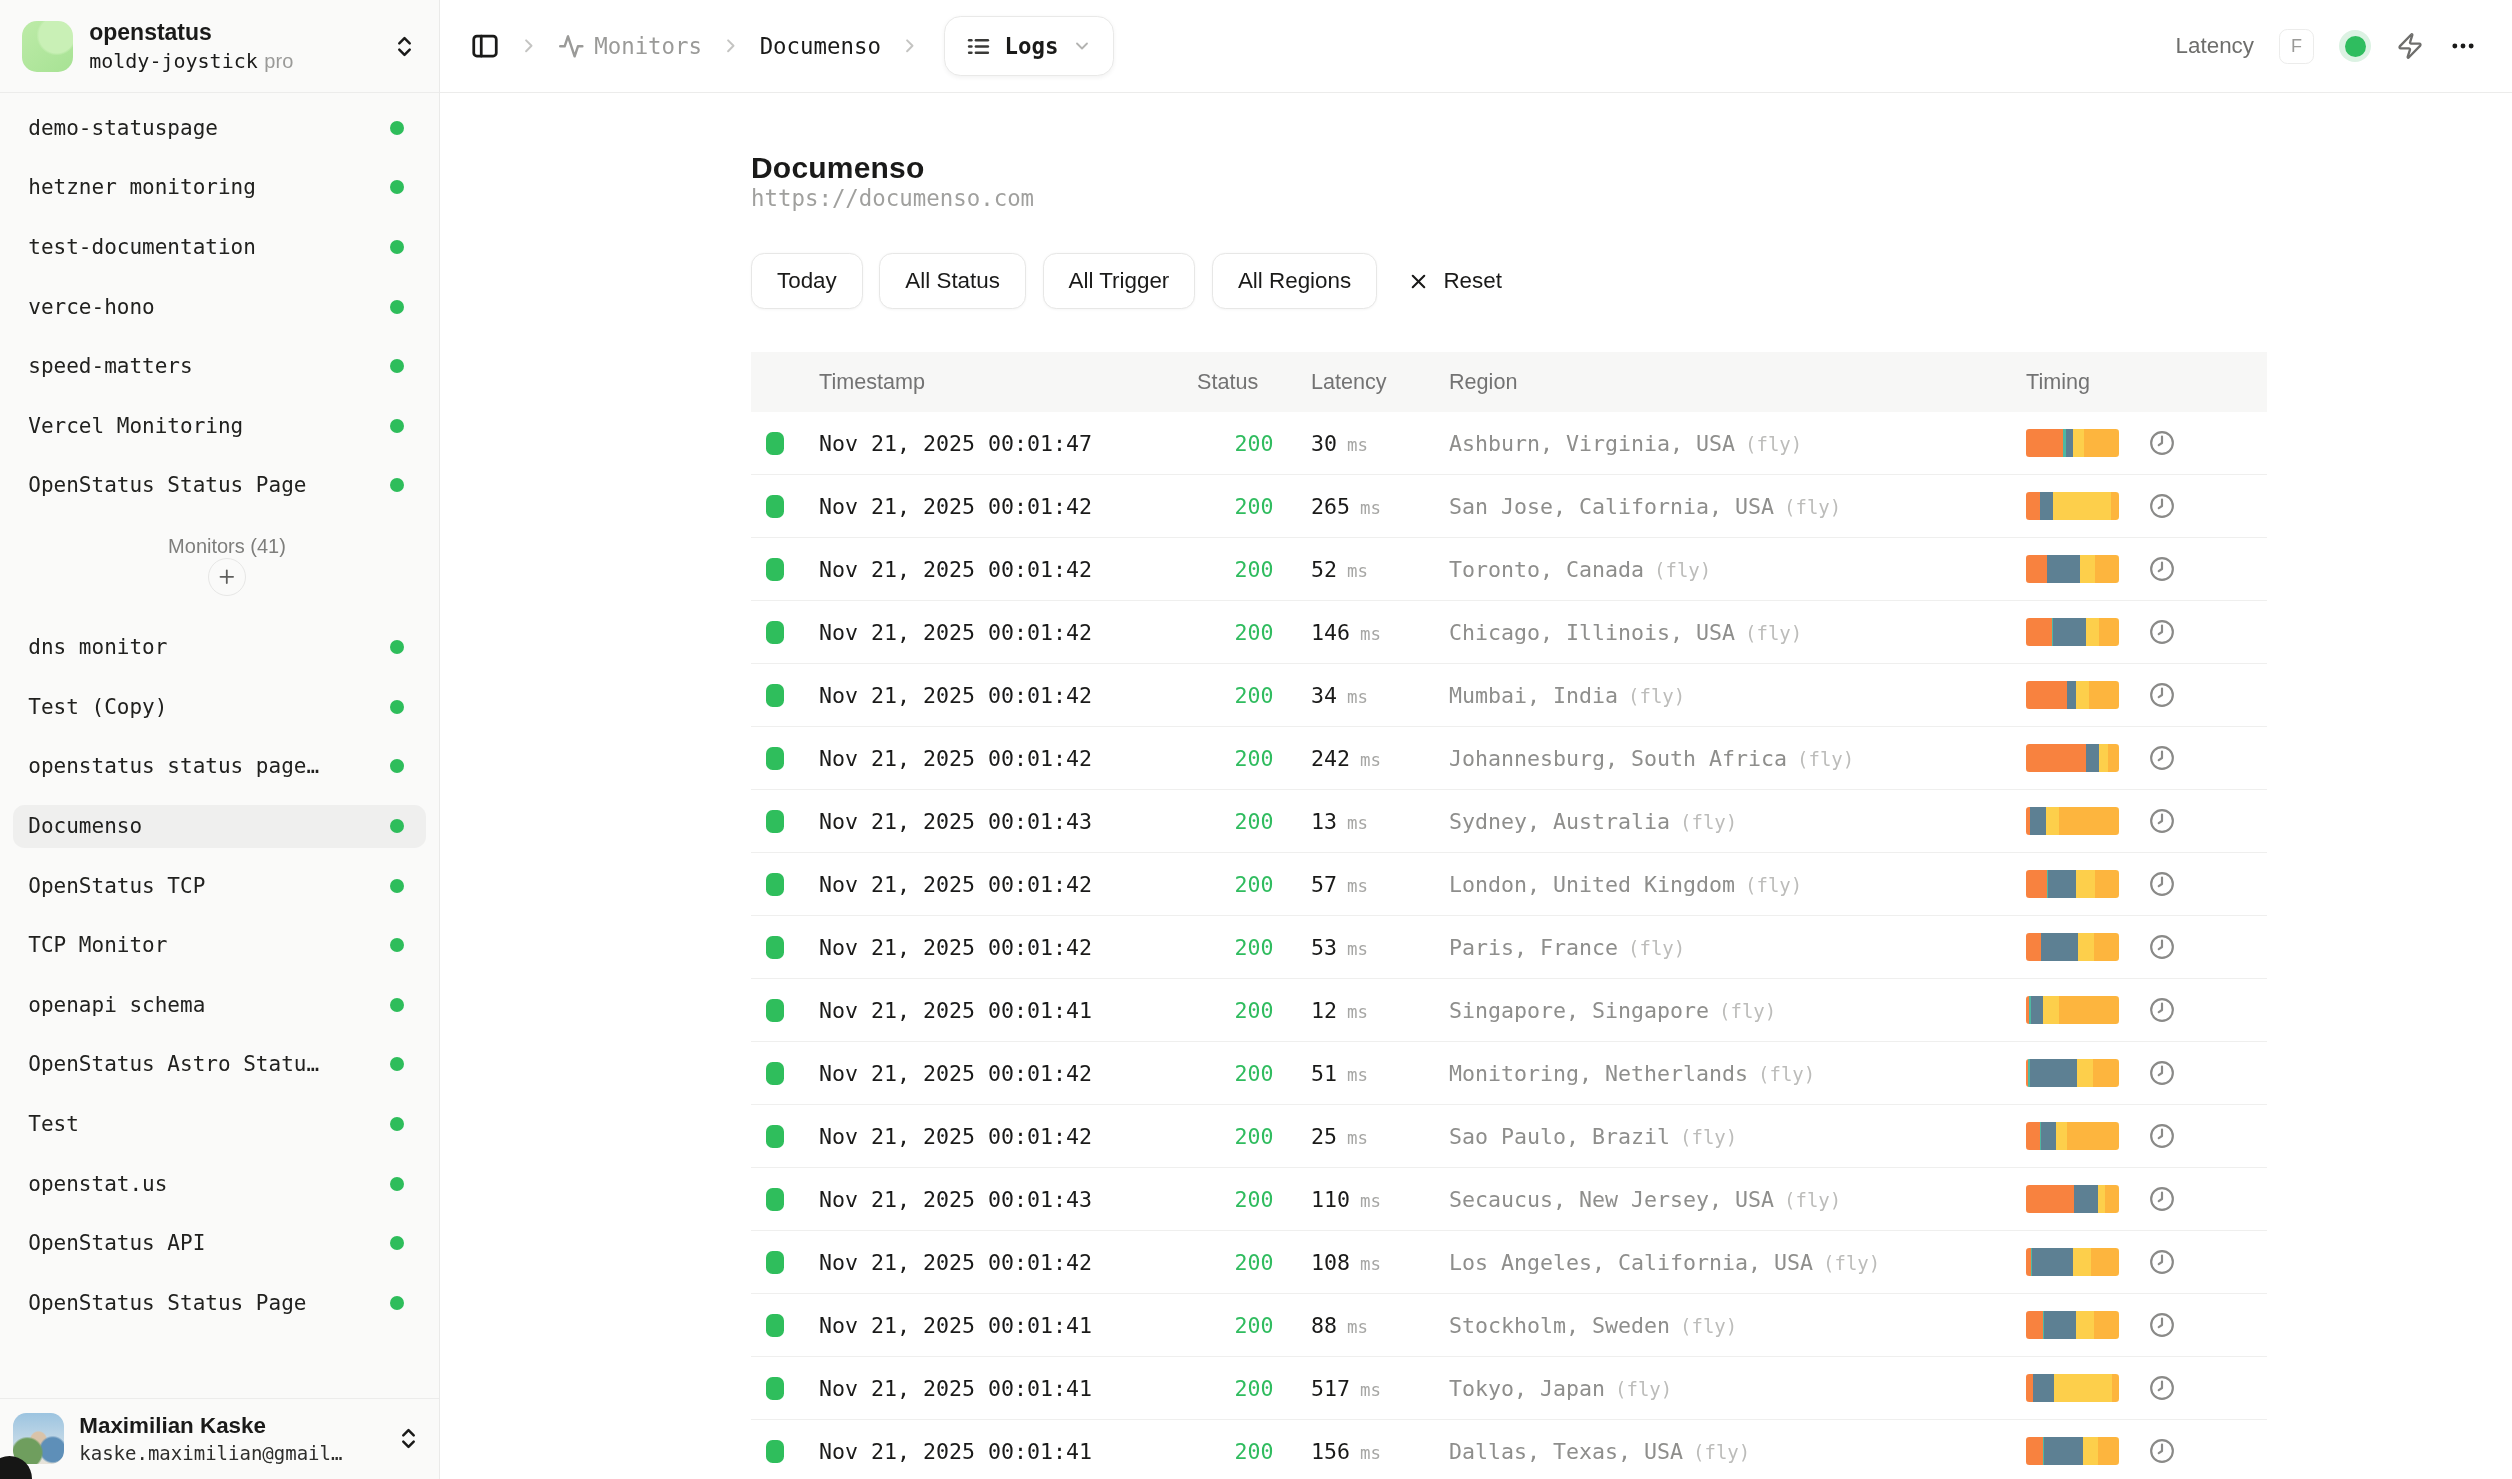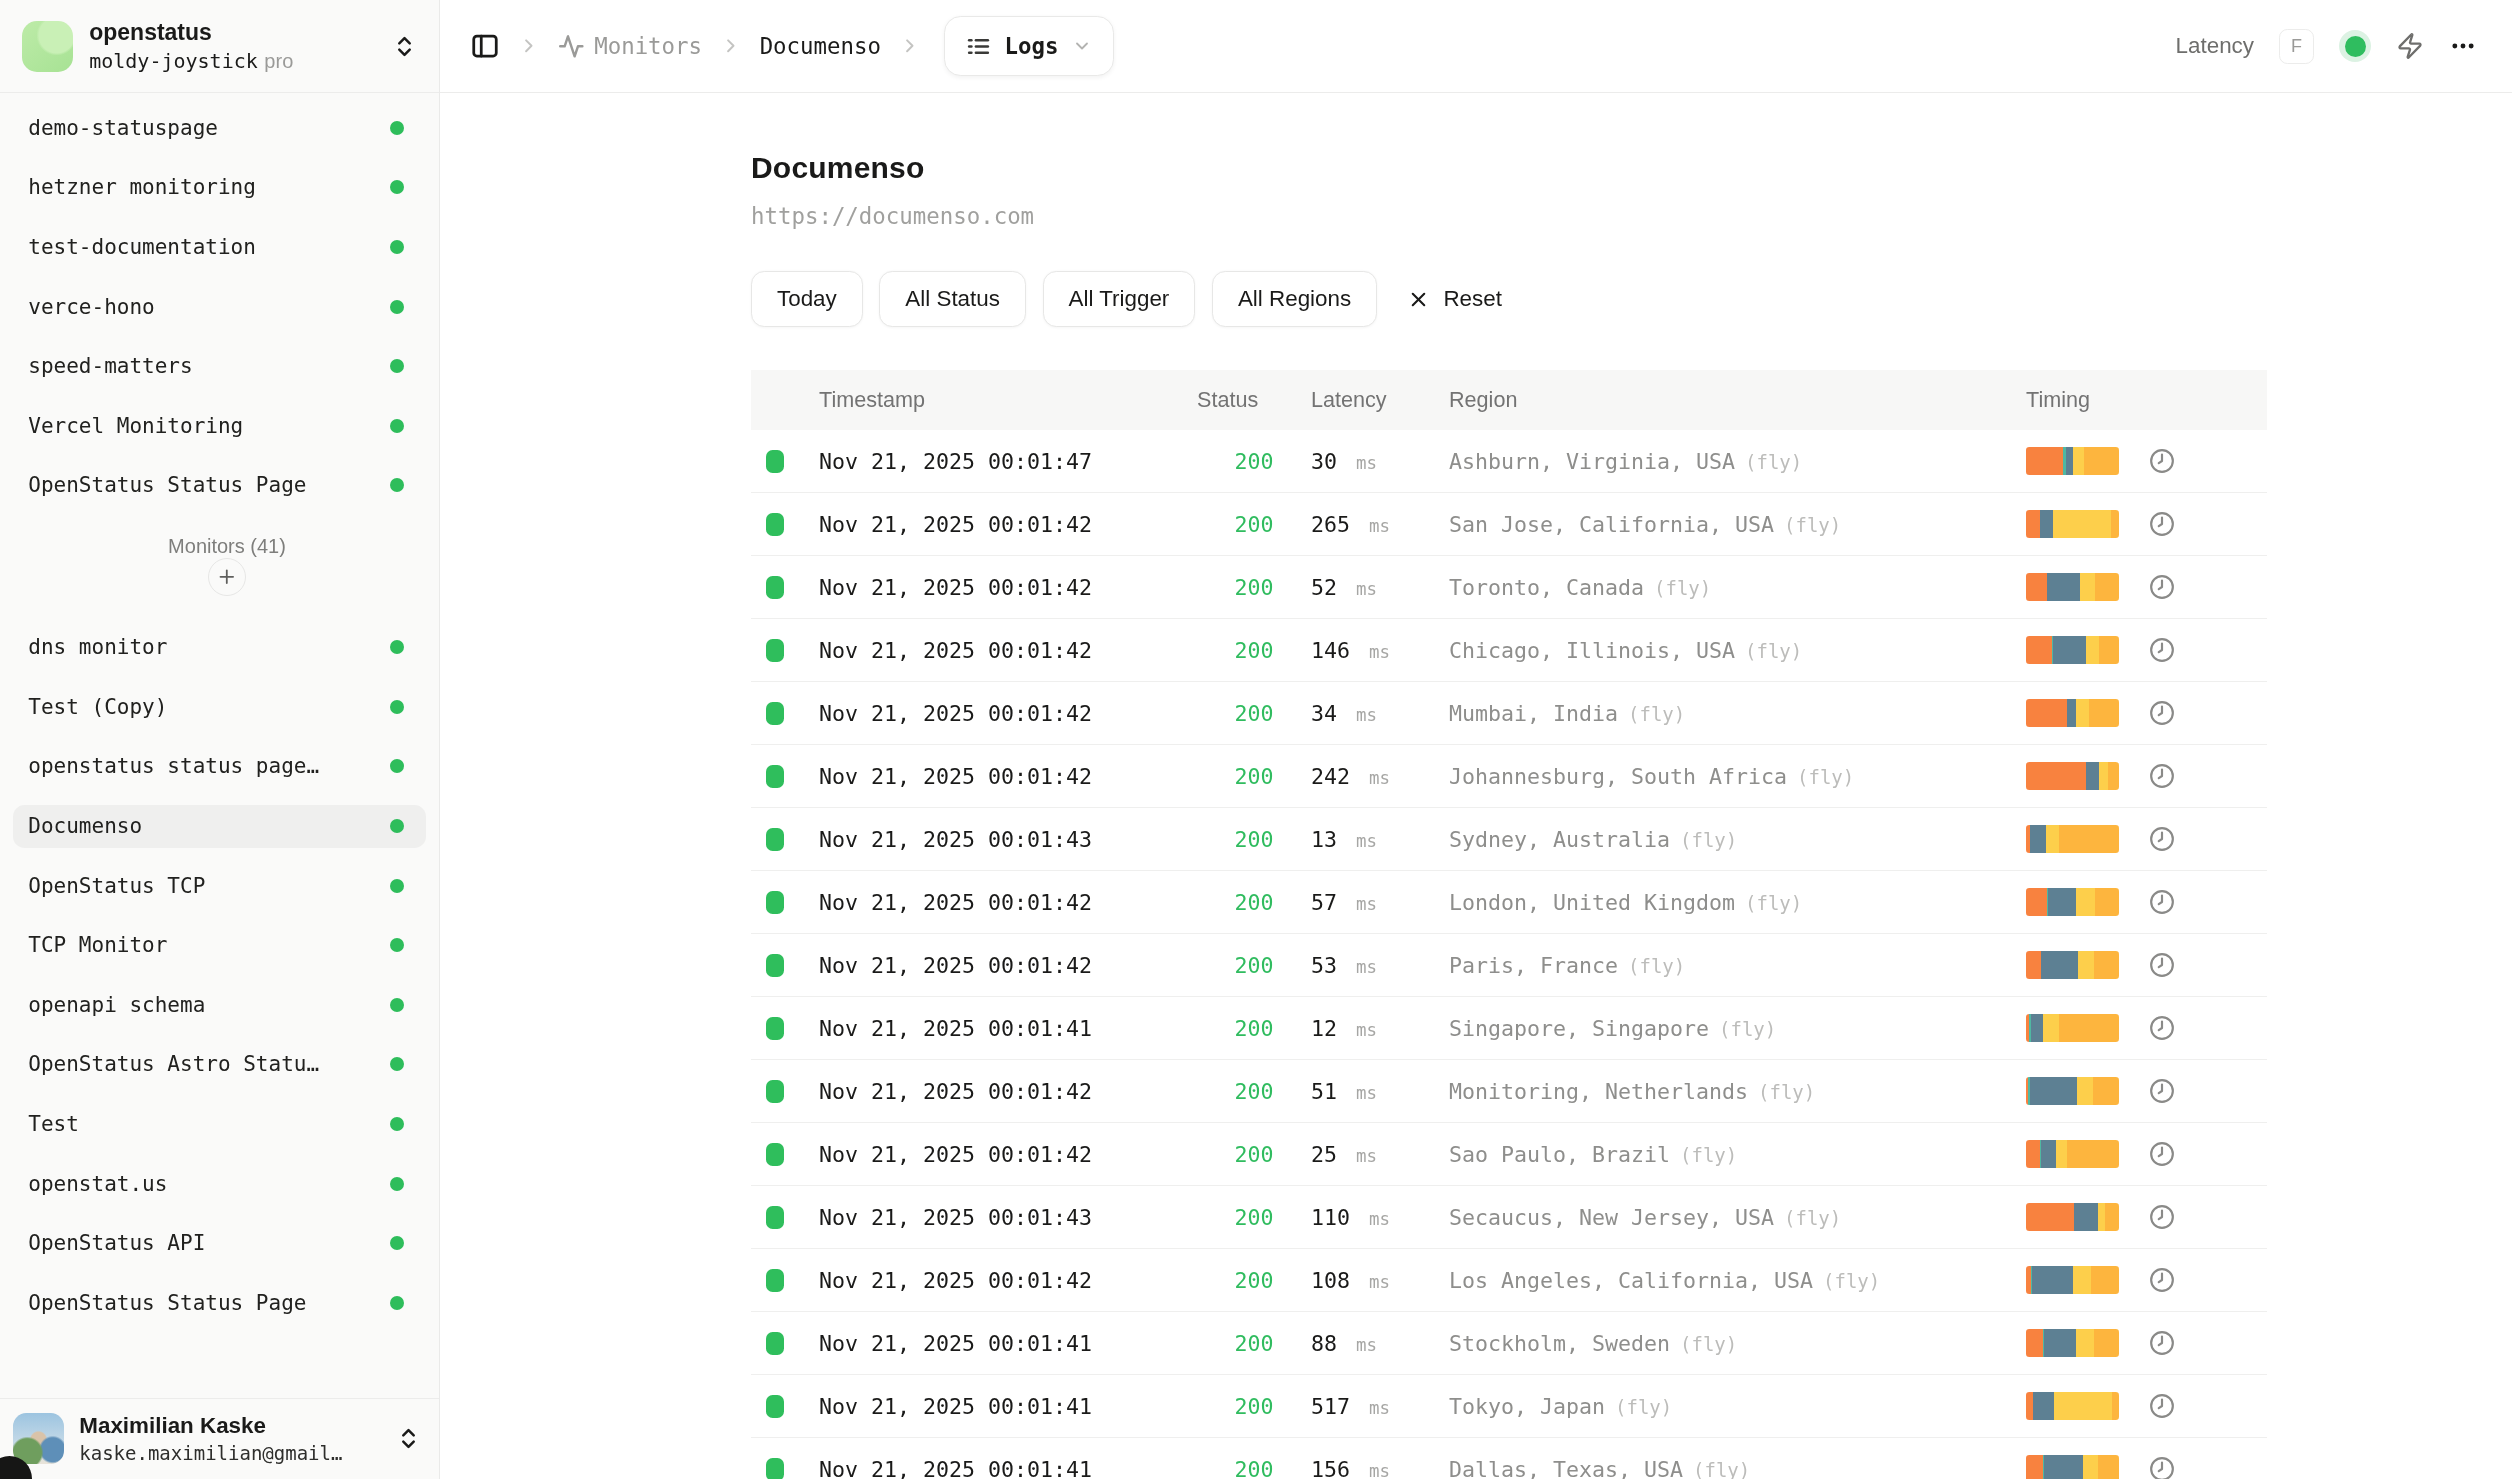--- a/index.html
+++ b/index.html
@@ -67,40 +67,40 @@
   .feedback { font-size:22.4px; color:#6E6E6C; cursor:pointer; }
   .kbd { width:35px; height:35px; border:1.7px solid #ECECEB; border-radius:8.3px; background:#fff;
          display:flex; align-items:center; justify-content:center; font-size:18px; color:#9A9A98; }
   .health-dot { width:32px; height:32px; border-radius:50%; background:#DCF2E3;
                 display:flex; align-items:center; justify-content:center; cursor:pointer; }
   .health-dot i { display:block; width:21px; height:21px; border-radius:50%; background:#2FBD5F; }
 
   
   .content { width:1516px; margin-left:311px; padding-top:58px; }
   .page-title { font-size:30px; font-weight:650; letter-spacing:0.2px; }
-  .page-url { font-size:22.4px; color:#A0A09E; margin-top:18px; }
+  .page-url { font-size:22.4px; color:#A0A09E; }
   .filters { margin-top:42px; display:flex; align-items:center; gap:16.6px; }
   .filter-btn { height:56px; padding:0 25px; border:1.7px solid #E7E7E6; border-radius:13.3px;
                 background:#fff; font-family:"Liberation Sans",sans-serif; font-size:22.4px;
                 font-weight:500; color:#1A1A19; box-shadow:0 0.8px 2.5px rgba(0,0,0,.04); cursor:pointer; }
   .reset-btn { display:flex; align-items:center; gap:13.3px; margin-left:13.3px; border:none;
                background:none; font-family:"Liberation Sans",sans-serif; font-size:22.4px;
                font-weight:500; color:#1A1A19; cursor:pointer; }
 
   .logtable { margin-top:43px; }
   .tgrid { display:grid; grid-template-columns:68px 378px 114px 138px 1fr 241px; align-items:center; }
   .thead { height:60px; background:#F7F7F6; font-size:21.6px; font-weight:500; color:#737373; }
   .trow { height:63px; border-bottom:1.7px solid #EFEFEE; font-family:"DejaVu Sans Mono",monospace;
           font-size:21.6px; cursor:pointer; }
   .cell-ind { padding-left:15px; }
   .ind-square { display:block; width:18px; height:23px; border-radius:6.6px; background:#2FBE5C; }
   .c-ts { color:#1A1A19; }
   .c-status { color:#30BC5F;text-align:center; }
   .c-lat b { font-weight:400; color:#1A1A19; }
-  .c-lat span { font-size:17.4px; color:#A6A6A4; margin-left:19px; }
+  .c-lat span { font-size:17.4px; color:#A6A6A4; margin-left:10px; }
   .c-region { color:#8E8E8C; white-space:nowrap; overflow:hidden; }
   .c-region .prov { color:#BCBCBA; font-size:19px; margin-left:10px; }
   .c-timing { display:flex; align-items:center; }
   .bar { width:93px; height:28px; border-radius:3.3px; overflow:hidden; display:flex; }
   .bar span { flex-basis:0; min-width:0; }
   .clock { color:#8A8A88; margin-left:30px; }
 
   .corner-toast { position:fixed; left:-13.3px; bottom:-21.6px; width:45px; height:45px;
                   border-radius:50%; background:#161615; }
 </style>

